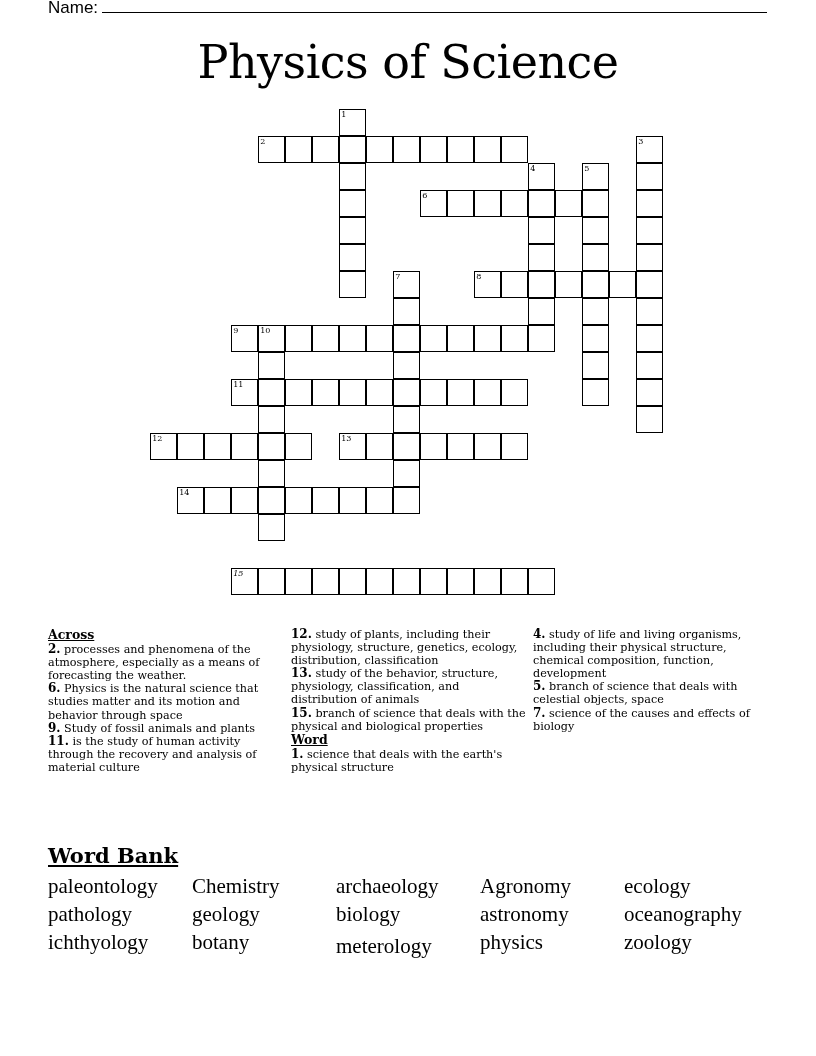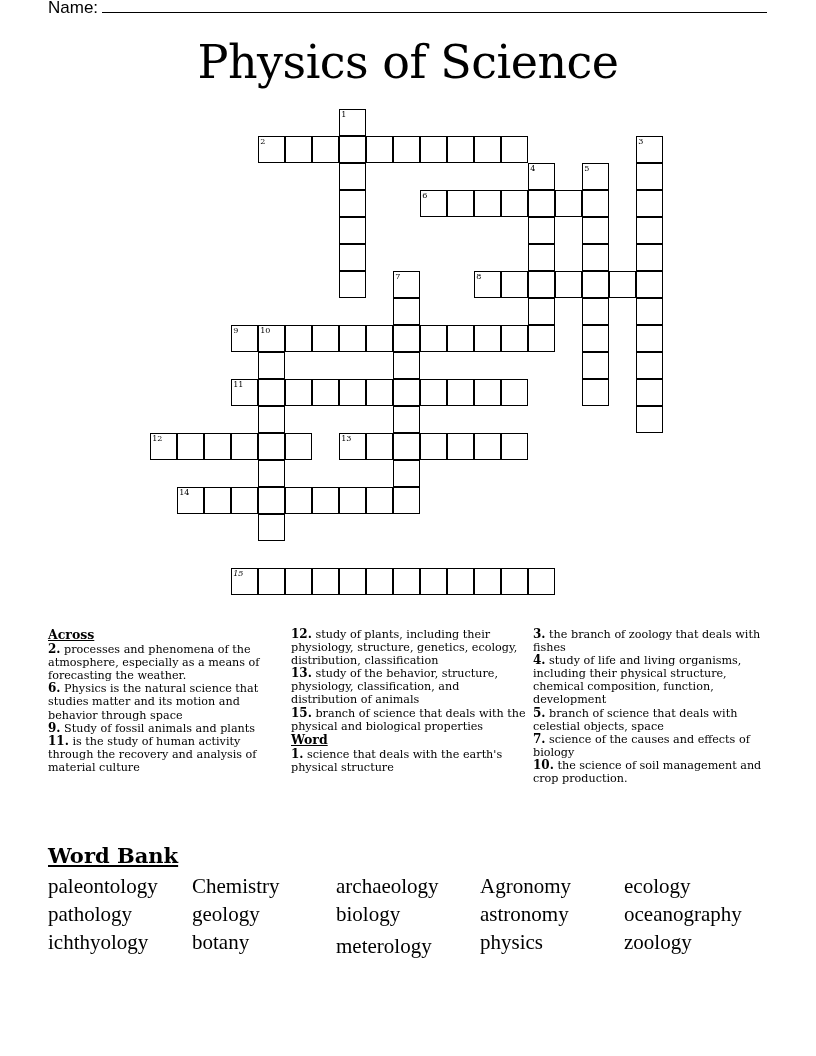--- a/index.html
+++ b/index.html
@@ -190,25 +190,23 @@
 
 <div class="clues clue-col2">
   <span class="clue"><b>12.</b> <span>study of plants, including their physiology, structure, genetics, ecology, distribution, classification</span></span>
   <span class="clue"><b>13.</b> <span>study of the behavior, structure, physiology, classification, and distribution of animals</span></span>
   <span class="clue"><b>15.</b> <span>branch of science that deals with the physical and biological properties</span></span>
   <span class="heading">Word</span>
   <span class="clue"><b>1.</b> <span>science that deals with the earth's physical structure</span></span>
 </div>
 
 <div class="clues clue-col3">
-  <span class="clue"><b>3.</b> <span>the branch of zoology that deals with fishes</span></span>
   <span class="clue"><b>4.</b> <span>study of life and living organisms, including their physical structure, chemical composition, function, development</span></span>
   <span class="clue"><b>5.</b> <span>branch of science that deals with celestial objects, space</span></span>
   <span class="clue"><b>7.</b> <span>science of the causes and effects of biology</span></span>
-  <span class="clue"><b>10.</b> <span>the science of soil management and crop production.</span></span>
 </div>
 
 <div class="wb-title">Word Bank</div>
 
 <div class="wb-grid">
   <span class="wb-word" style="left:0;top:0">paleontology</span>
   <span class="wb-word" style="left:144px;top:0">Chemistry</span>
   <span class="wb-word" style="left:288px;top:0">archaeology</span>
   <span class="wb-word" style="left:432px;top:0">Agronomy</span>
   <span class="wb-word" style="left:576px;top:0">ecology</span>

